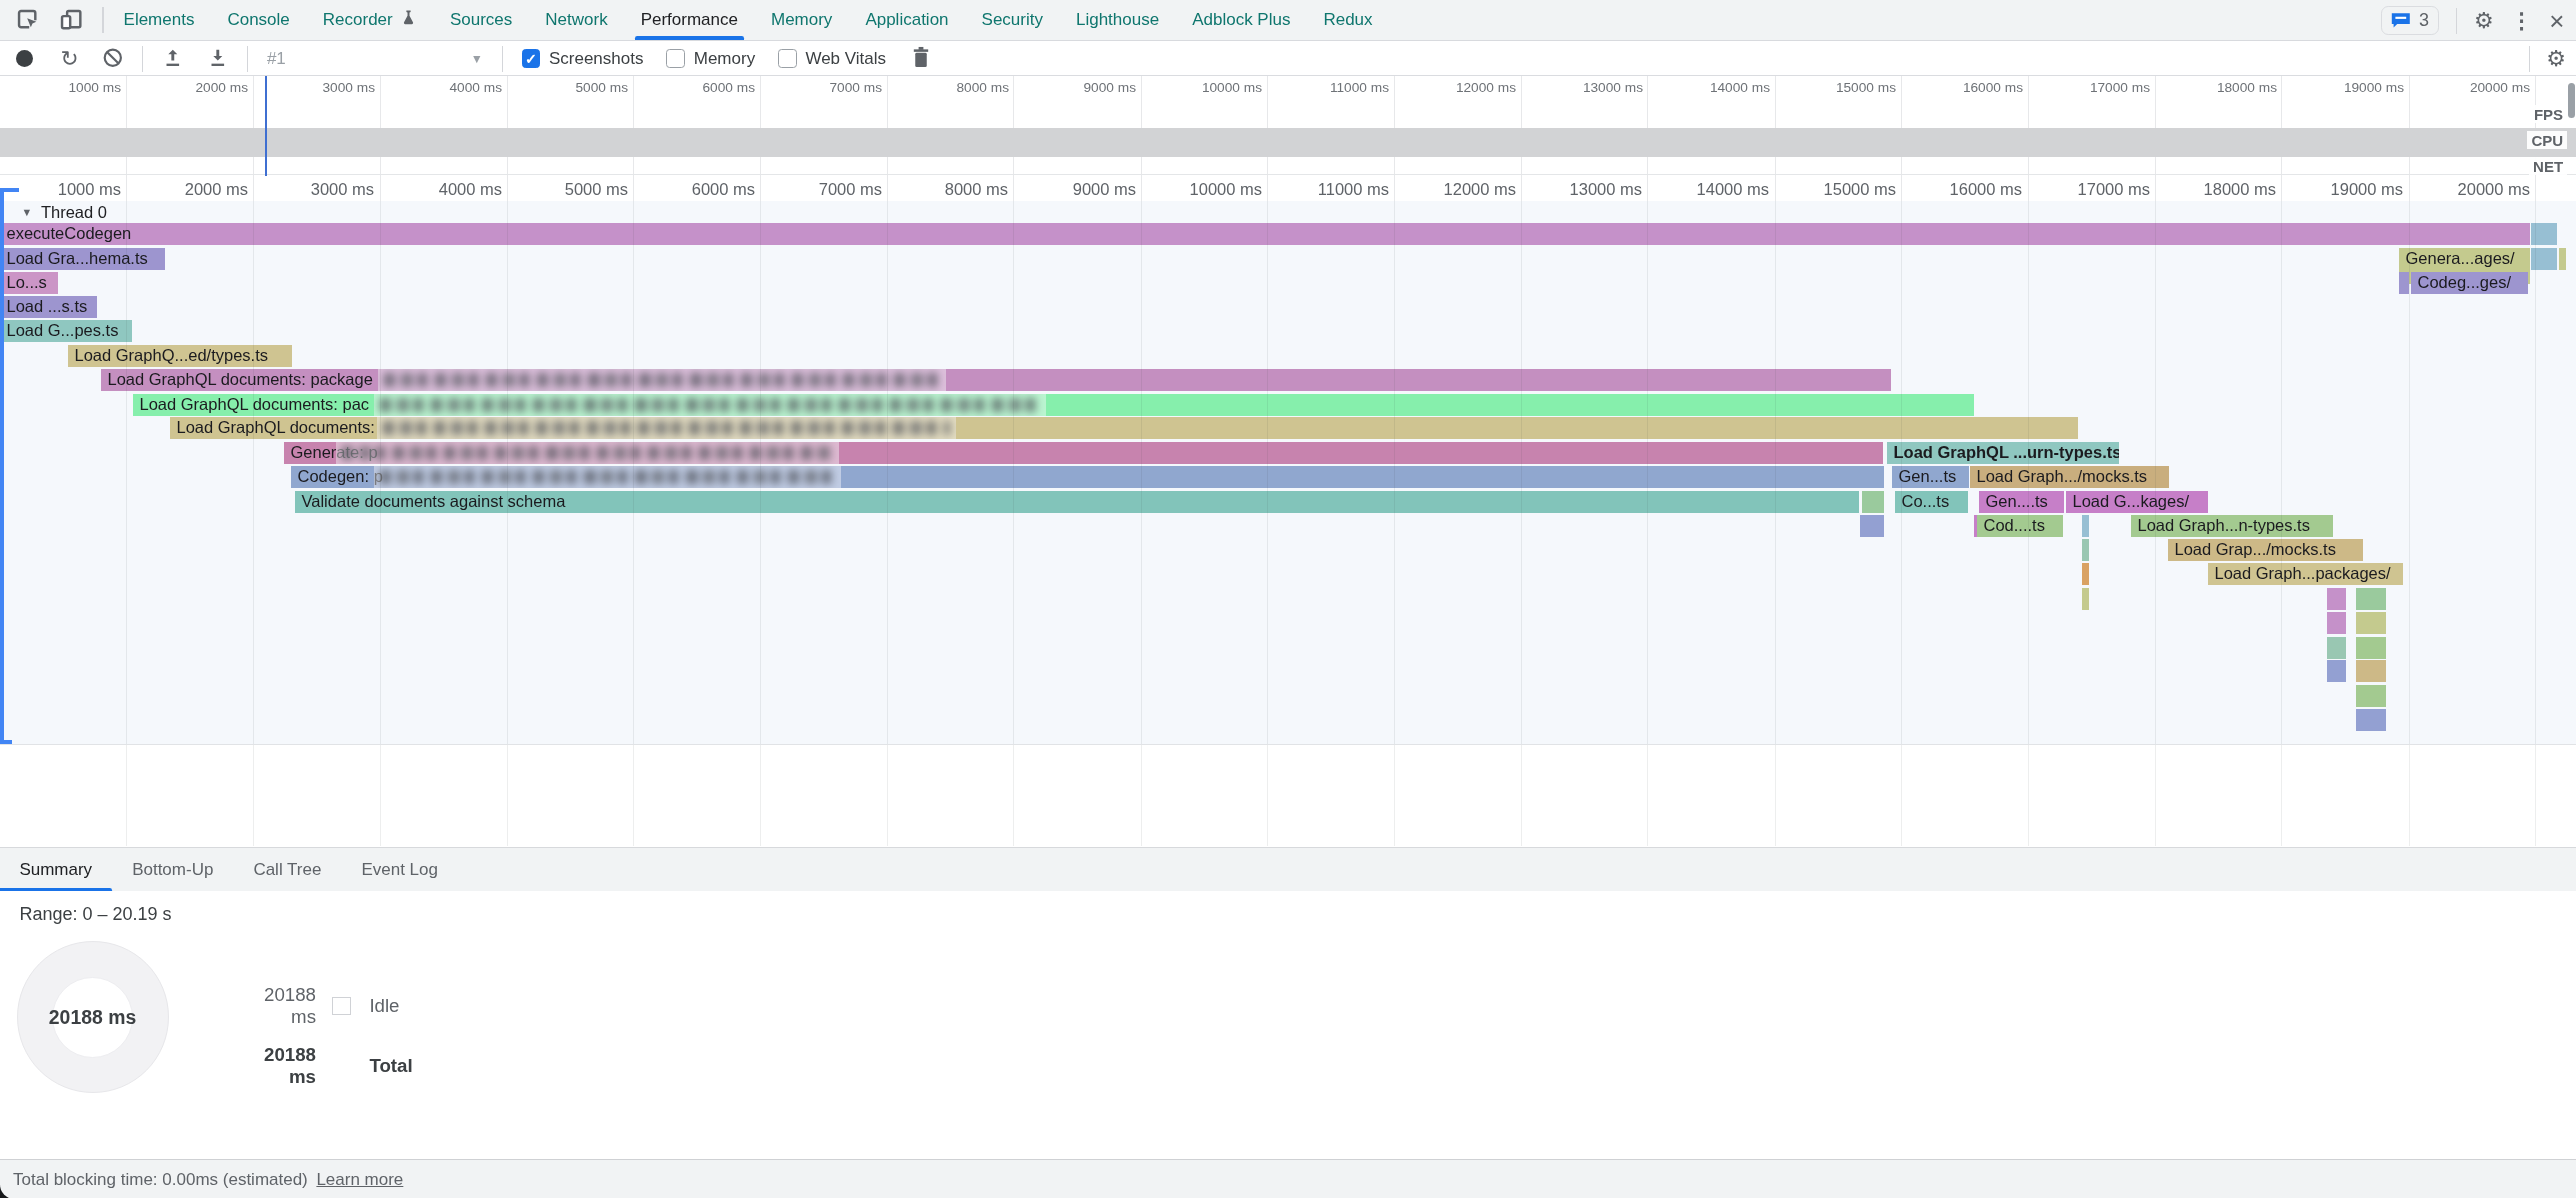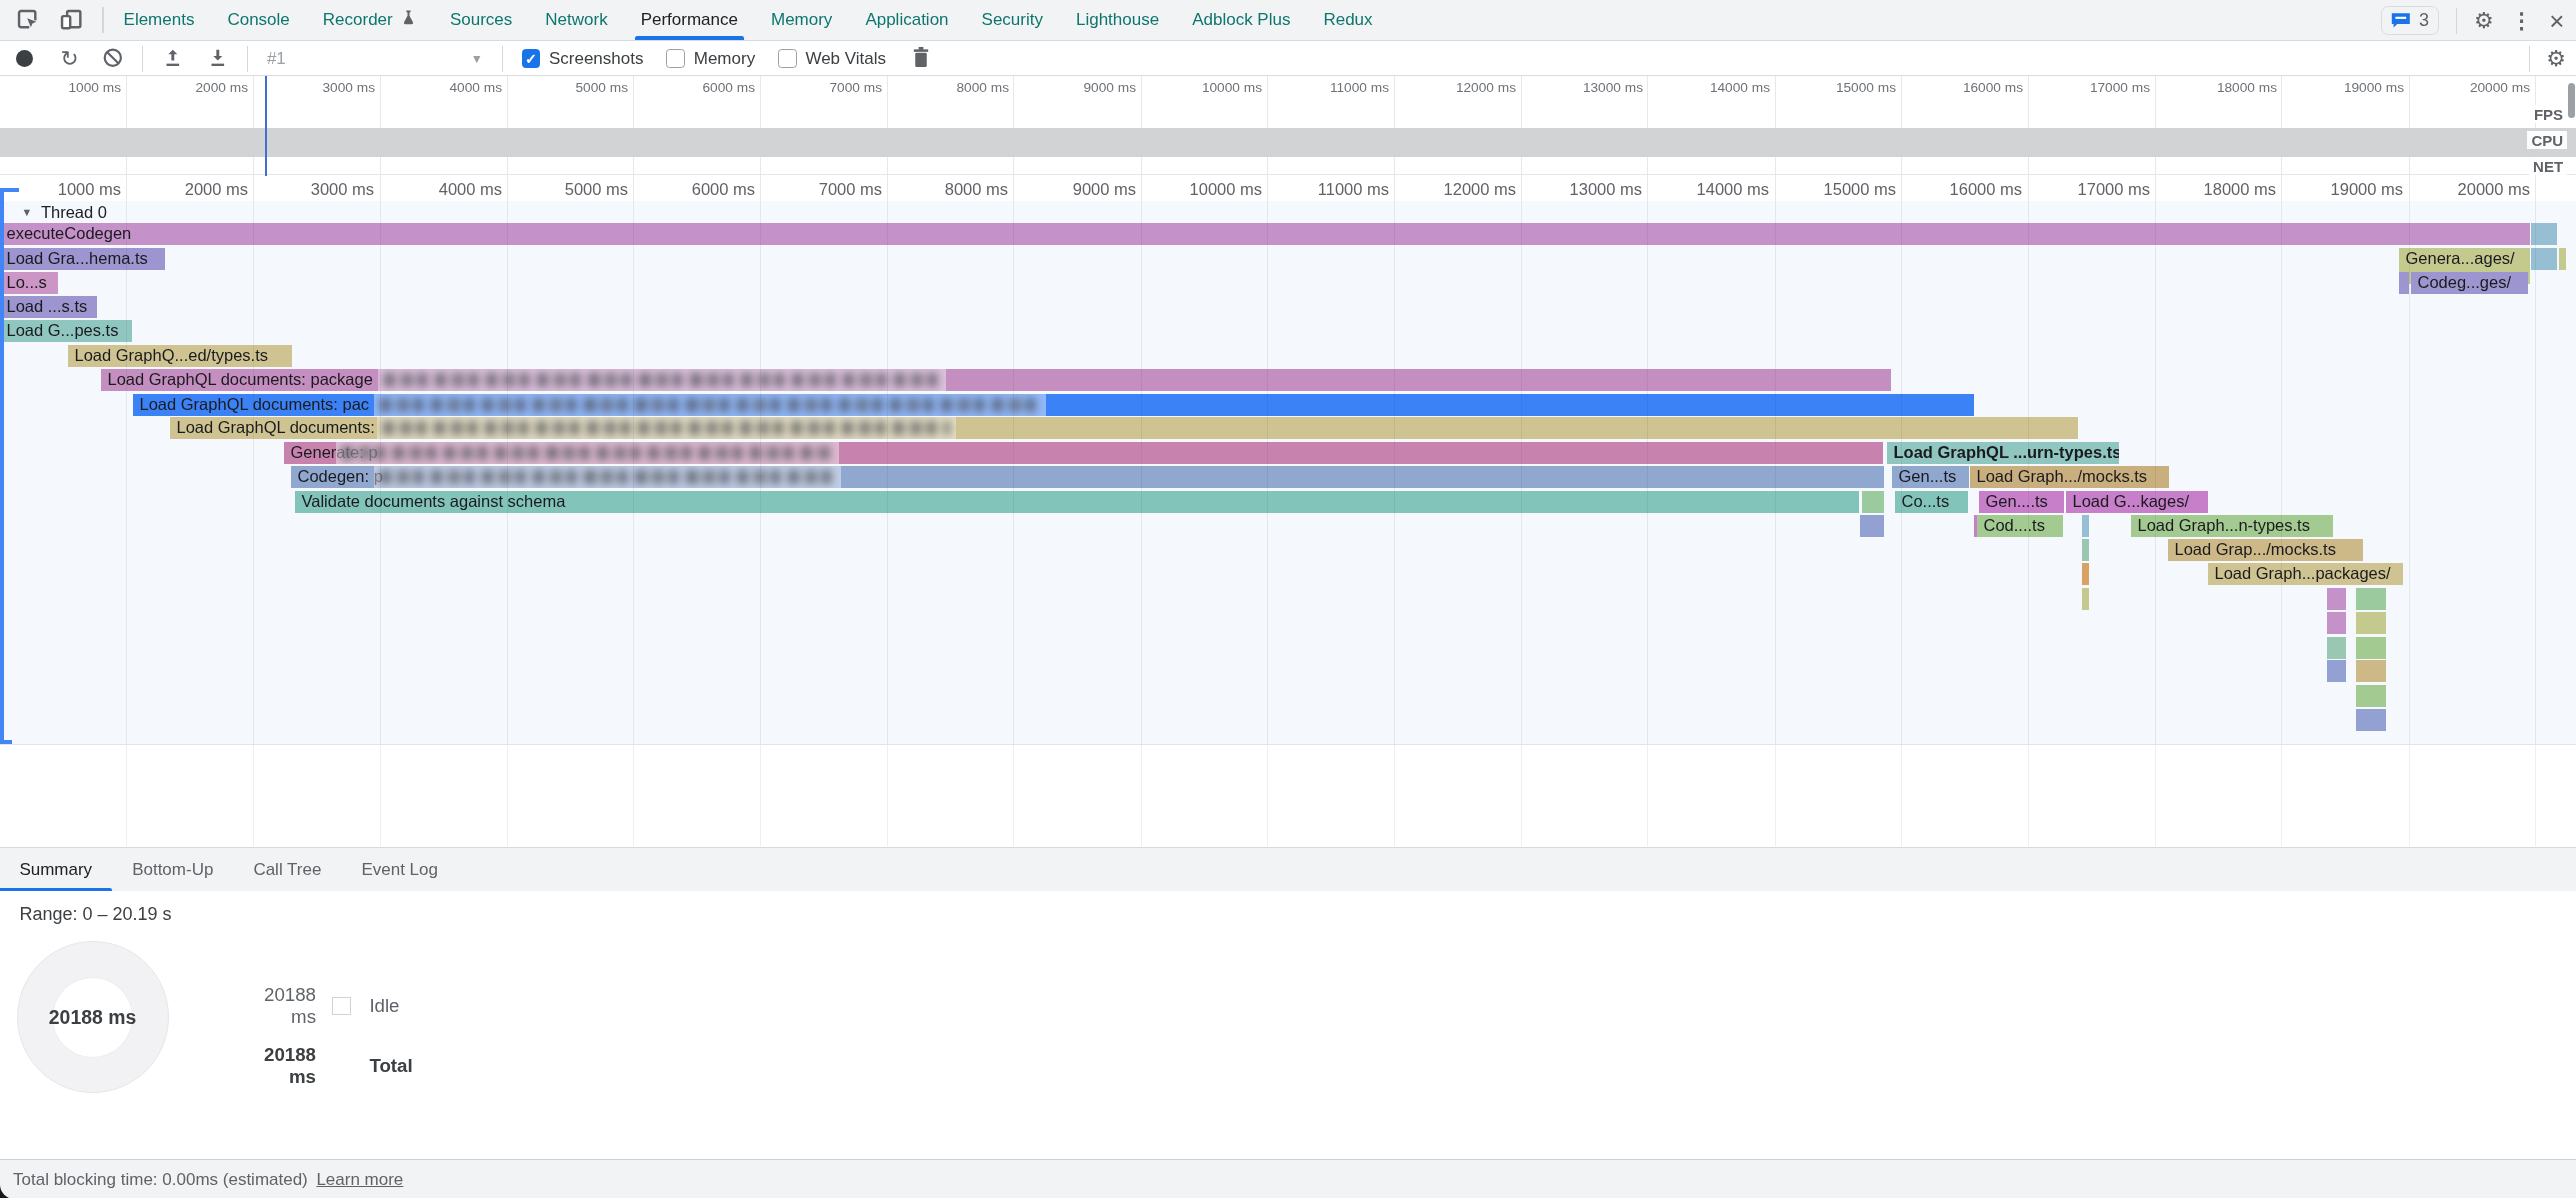--- a/index.html
+++ b/index.html
@@ -353,21 +353,21 @@
       <div class="bar" style="left: 2559px; width: 4.3px; top: 47px; height: 21.6px; background: rgb(196, 202, 142);"></div>
       <div class="bar" style="left: 0px; width: 58px; top: 71px; height: 21.6px; background: rgb(203, 149, 198);"><span>Lo...s</span></div>
       <div class="bar" style="left: 2399px; width: 10px; top: 71px; height: 21.6px; background: rgb(157, 149, 207);"></div>
       <div class="bar" style="left: 2411px; width: 117px; top: 71px; height: 21.6px; background: rgb(157, 149, 207);"><span>Codeg...ges/</span></div>
       <div class="bar" style="left: 0px; width: 97px; top: 95px; height: 21.6px; background: rgb(157, 149, 207);"><span>Load ...s.ts</span></div>
       <div class="bar" style="left: 0px; width: 132px; top: 119px; height: 21.6px; background: rgb(143, 199, 192);"><span>Load G...pes.ts</span></div>
       <div class="bar" style="left: 60px; width: 224px; top: 144px; height: 21.6px; background: rgb(207, 196, 145); margin-left: 8px;"><span>Load GraphQ...ed/types.ts</span></div>
       <div class="bar" style="left: 101px; width: 1790px; top: 168px; height: 21.6px; background: rgb(196, 143, 192);"><span>Load GraphQL documents: package</span><div class="redact" style="left: 277px; width: 568px;">
           <div class="ink"></div>
         </div></div>
-      <div class="bar" style="left: 133px; width: 1841px; top: 193px; height: 21.6px; background: #3b82f6;"><span>Load GraphQL documents: pac</span><div class="redact" style="left: 241px; width: 672px;">
+      <div class="bar" style="left: 133px; width: 1841px; top: 193px; height: 21.6px; background: #86efac;"><span>Load GraphQL documents: pac</span><div class="redact" style="left: 241px; width: 672px;">
           <div class="ink"></div>
         </div></div>
       <div class="bar" style="left: 170px; width: 1908px; top: 216px; height: 21.6px; background: rgb(207, 196, 145);"><span>Load GraphQL documents:</span><div class="redact" style="left: 207px; width: 579px;">
           <div class="ink"></div>
         </div></div>
       <div class="bar" style="left: 284px; width: 1599px; top: 241px; height: 21.6px; background: rgb(199, 131, 174);"><span>Generate: p</span><div class="redact" style="left: 52px; width: 503px;">
           <div class="ink"></div>
         </div></div>
       <div class="bar" style="left: 1887px; width: 232px; top: 241px; height: 21.6px; background: rgb(143, 199, 192); font-weight: bold;"><span>Load GraphQL ...urn-types.ts</span></div>
       <div class="bar" style="left: 291px; width: 1593px; top: 265px; height: 21.6px; background: rgb(144, 167, 207);"><span>Codegen: p</span><div class="redact" style="left: 83px; width: 467px;">

